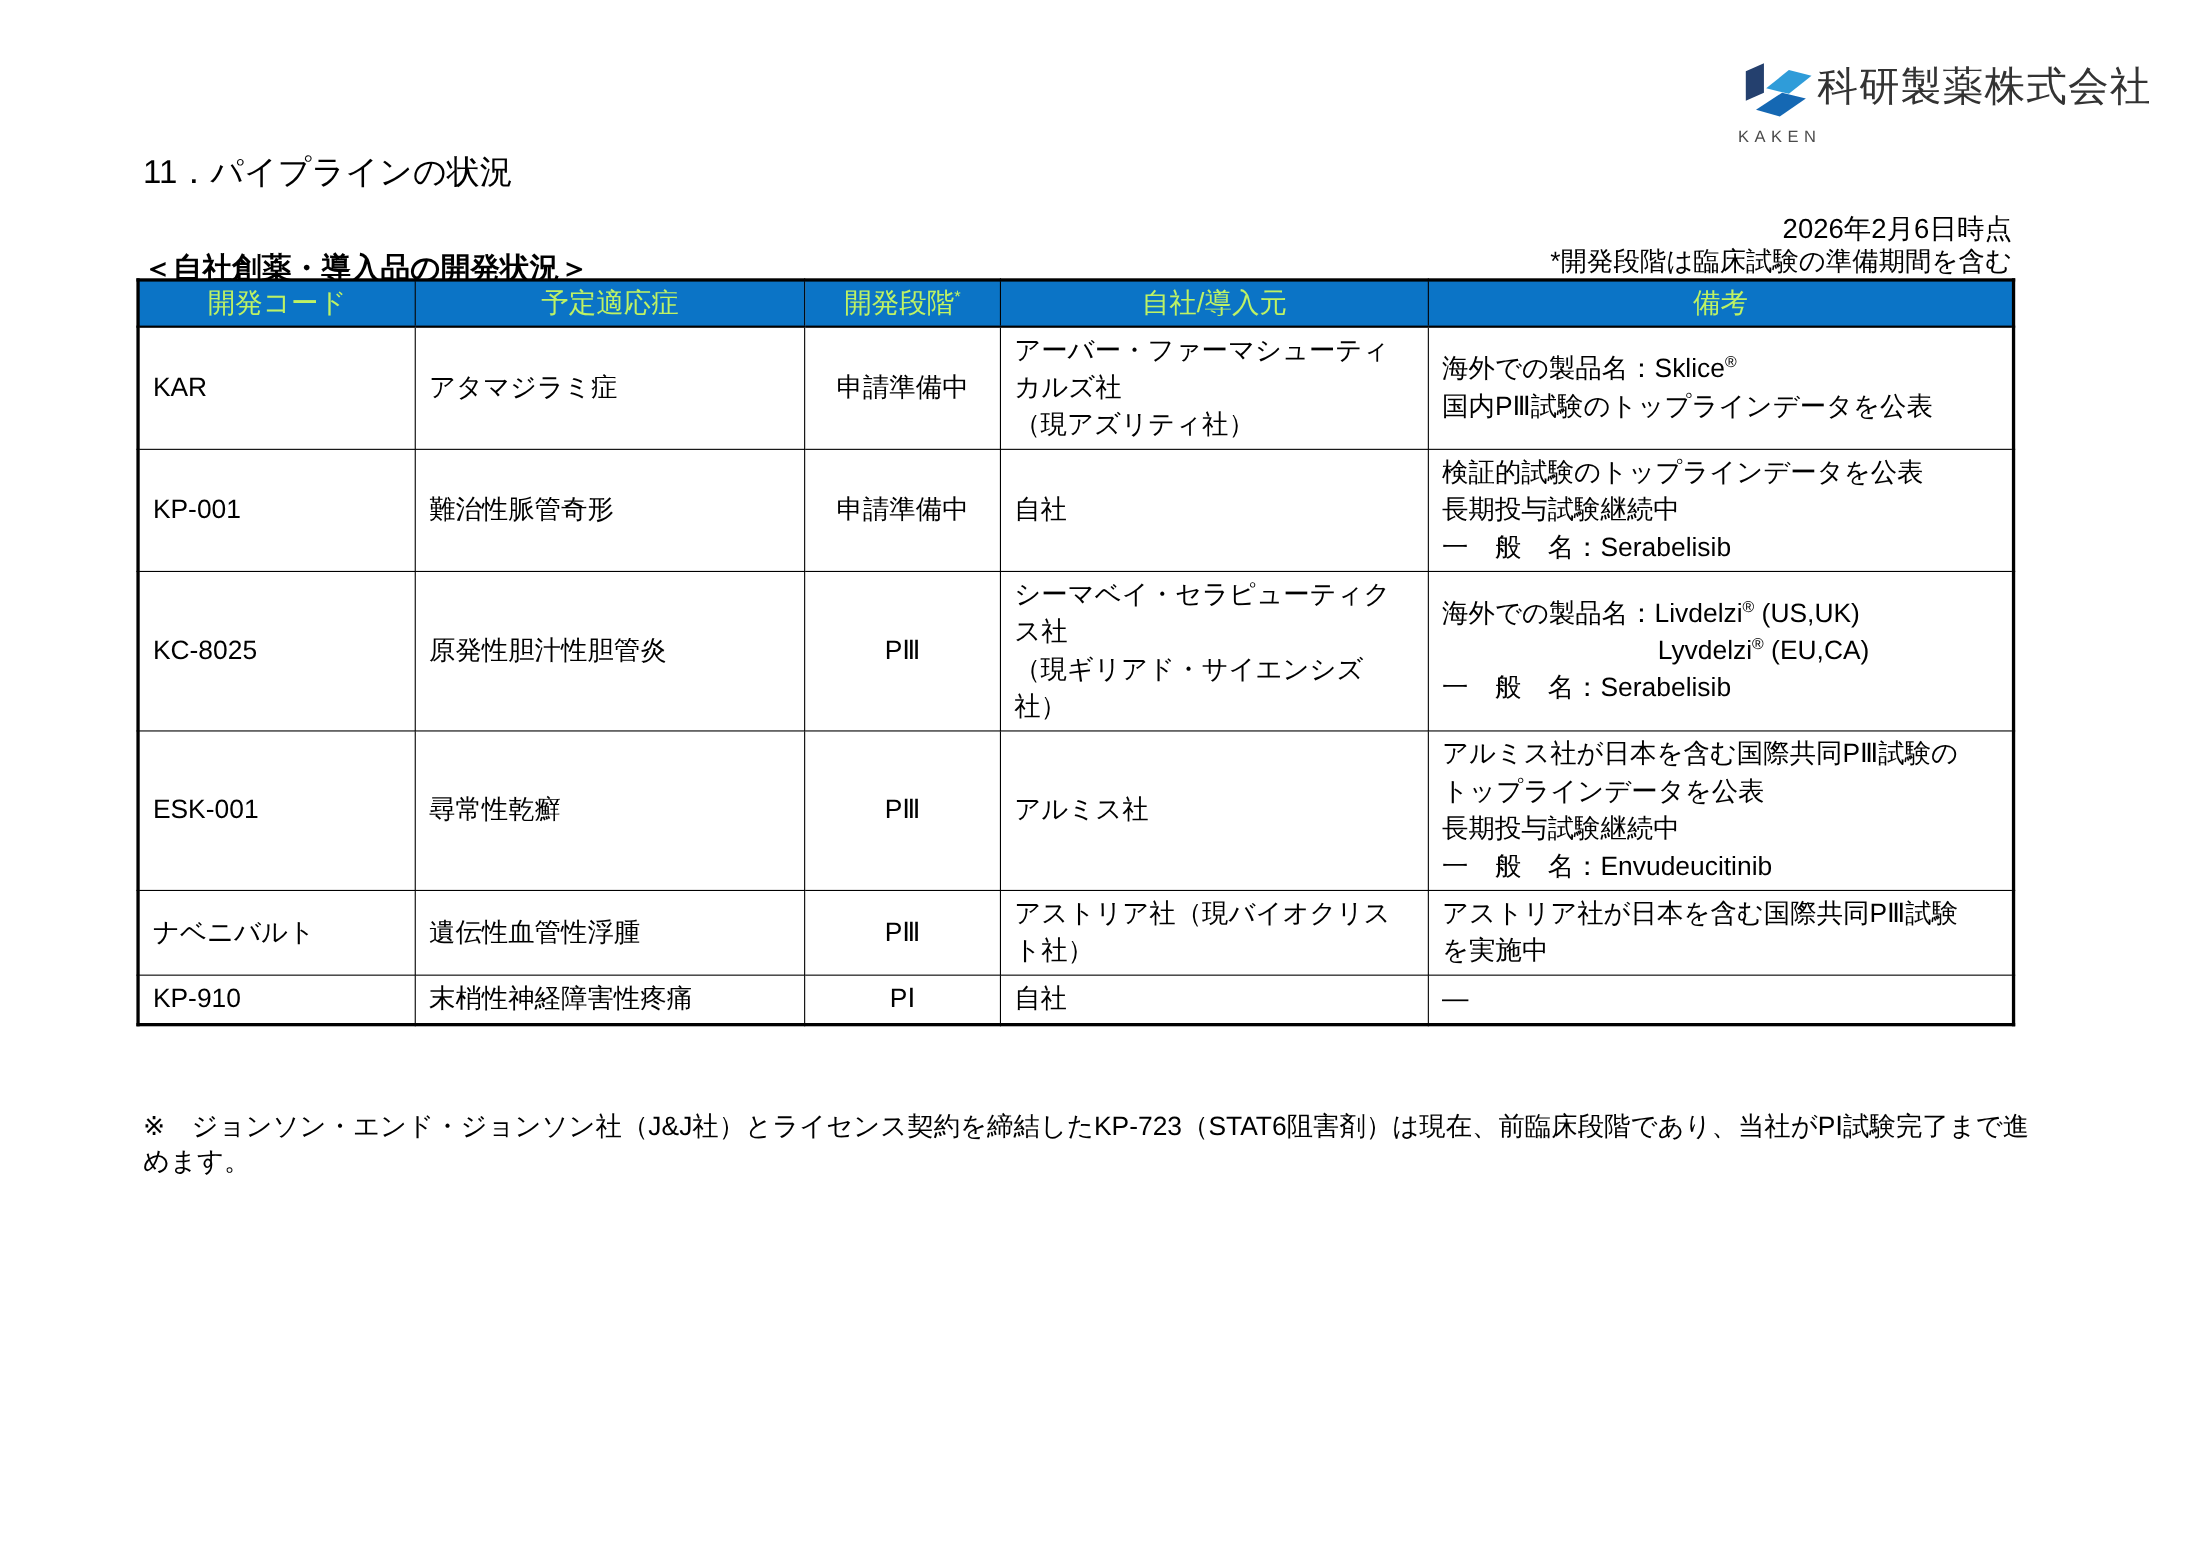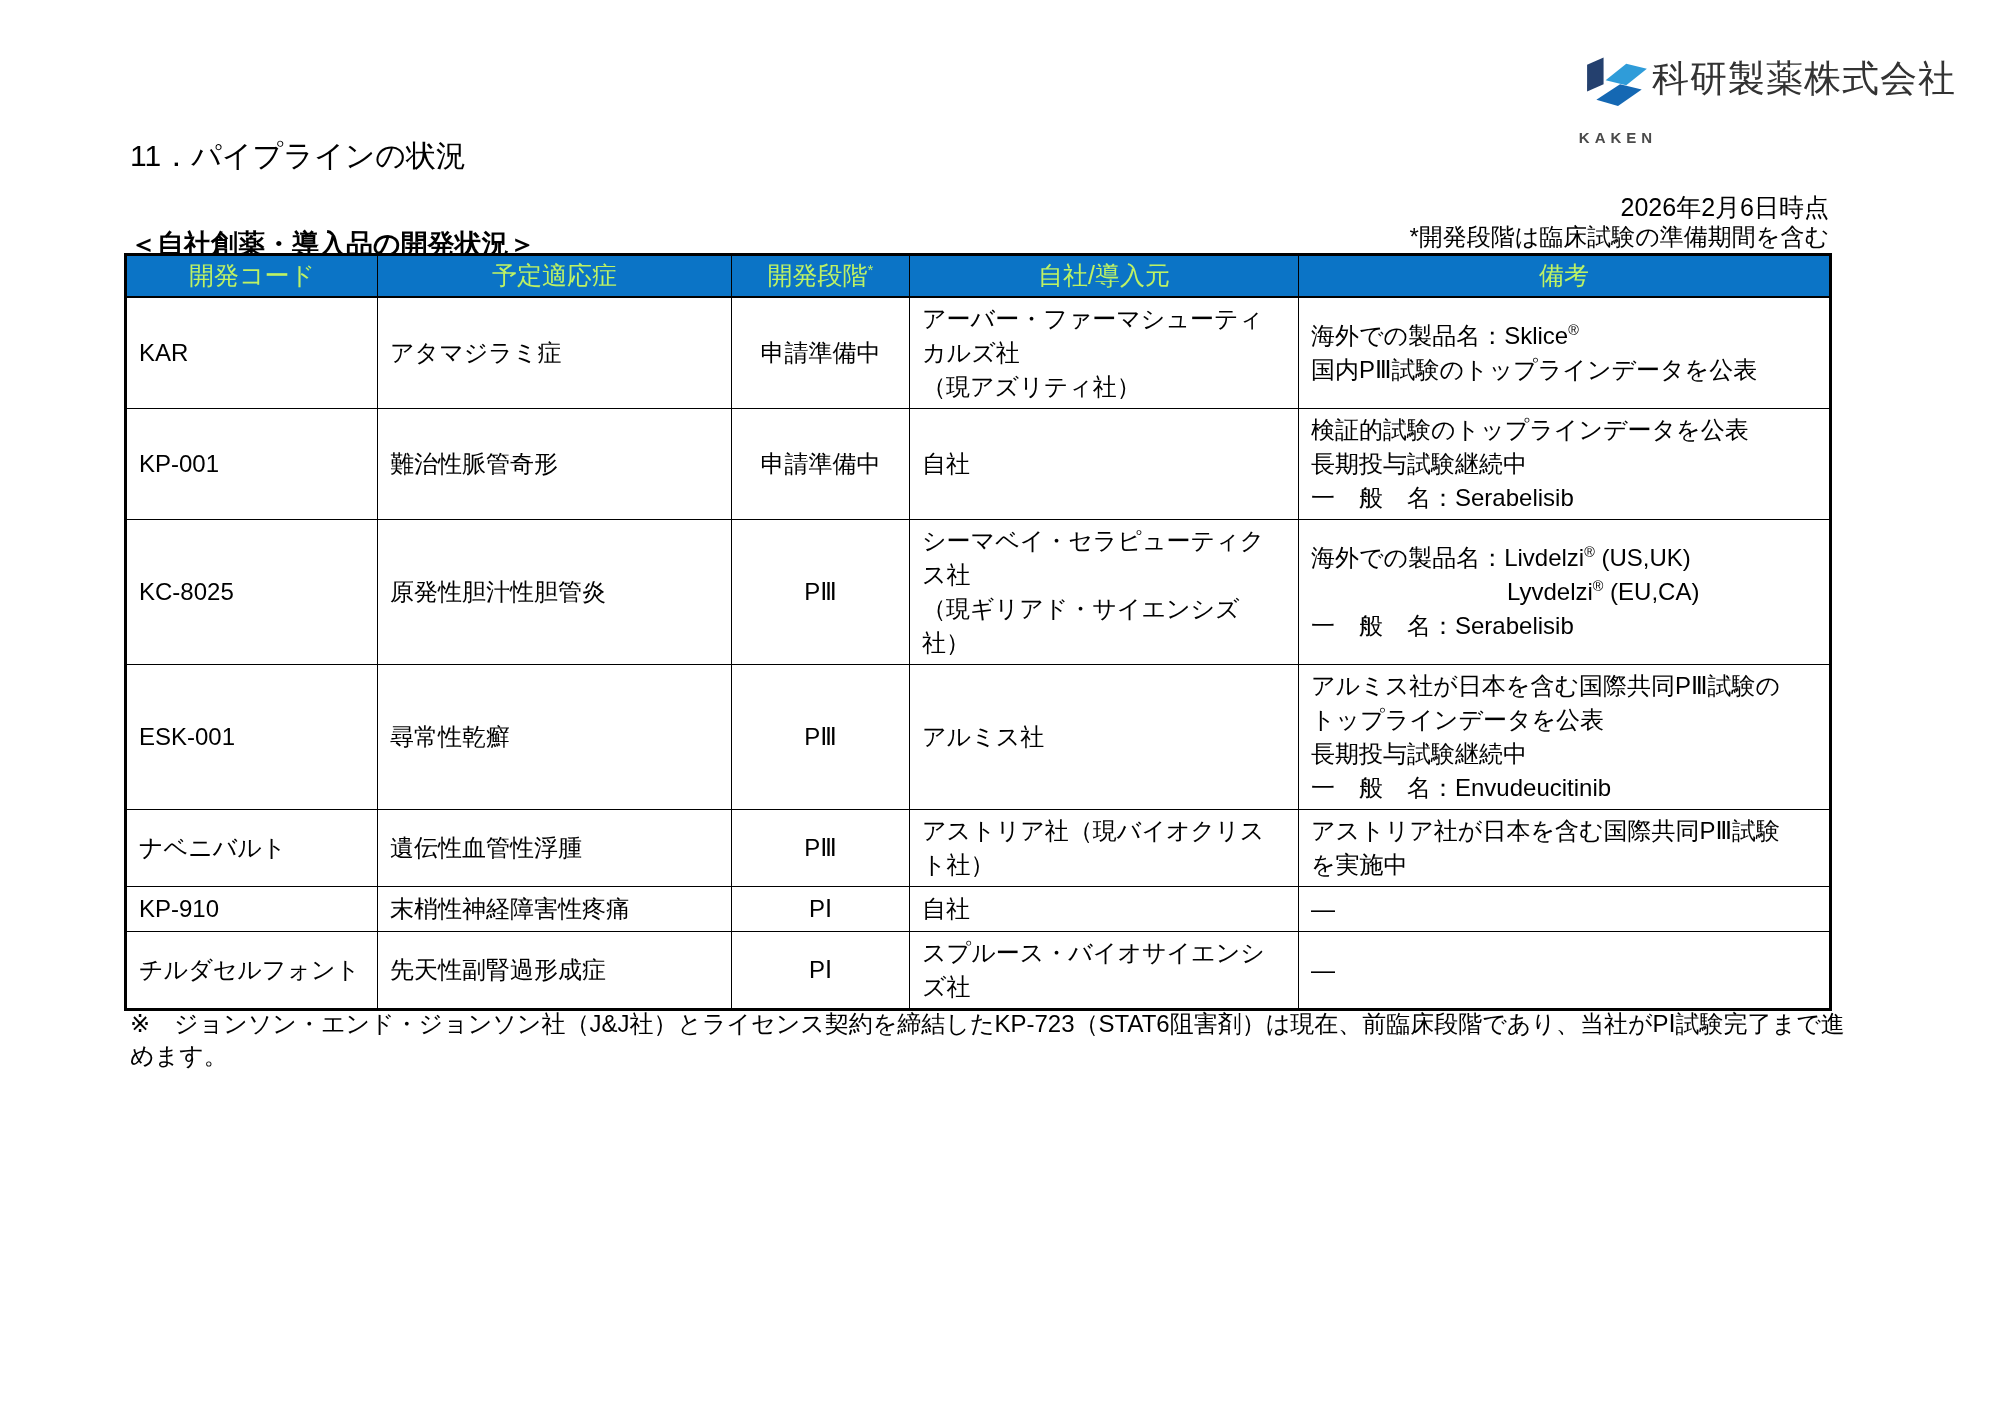--- a/index.html
+++ b/index.html
@@ -2,21 +2,21 @@
 <html><head>
 <meta charset="utf-8">
 <style>
   * { margin:0; padding:0; box-sizing:border-box; }
   html,body { width:2004px; height:1417px; background:#ffffff;
     font-family:"Liberation Sans","DejaVu Sans",sans-serif; color:#000; }
   body { position:relative; overflow:hidden; }
 
   
   .logo-wrap { position:absolute; left:1578px; top:40px; width:80px; text-align:center; }
-  .logo-wordmark { font-size:15px; letter-spacing:5px; color:#4a4a4a; margin-top:17px; font-weight:bold; }
+  .logo-wordmark { font-size:15px; letter-spacing:5px; color:#4a4a4a; margin-top:3px; font-weight:normal; }
   .company-name { position:absolute; left:1652px; top:54px; font-size:37px; color:#333333; letter-spacing:1px; font-weight:400; }
 
   
   .page-title { position:absolute; left:130px; top:136px; font-size:30px; font-weight:normal; }
   .date-note  { position:absolute; right:175px; top:191px; font-size:25px; }
   .sub-title  { position:absolute; left:130px; top:226px; font-size:27px; font-weight:bold; }
   .stage-note { position:absolute; right:175px; top:221px; font-size:24px; }
 
   
   table.pipeline { position:absolute; left:124px; top:253px; width:1705px;
@@ -181,33 +181,16 @@
         <td class="c-stage">
           <div class="line">PⅠ</div>
         </td>
         <td class="c-src">
           <div class="line">自社</div>
         </td>
         <td class="c-rem">
           <div class="line">―</div>
         </td>
       </tr>
-      <tr class="h7">
-        <td class="c-code">
-          <div class="line">チルダセルフォント</div>
-        </td>
-        <td class="c-ind">
-          <div class="line">先天性副腎過形成症</div>
-        </td>
-        <td class="c-stage">
-          <div class="line">PⅠ</div>
-        </td>
-        <td class="c-src">
-          <div class="line">スプルース・バイオサイエンシズ社</div>
-        </td>
-        <td class="c-rem">
-          <div class="line">―</div>
-        </td>
-      </tr>
     </tbody>
 </table>
 
 <div class="footnote">※　ジョンソン・エンド・ジョンソン社（J&amp;J社）とライセンス契約を締結したKP-723（STAT6阻害剤）は現在、前臨床段階であり、当社がPⅠ試験完了まで進めます。</div>
 
 </body></html>

